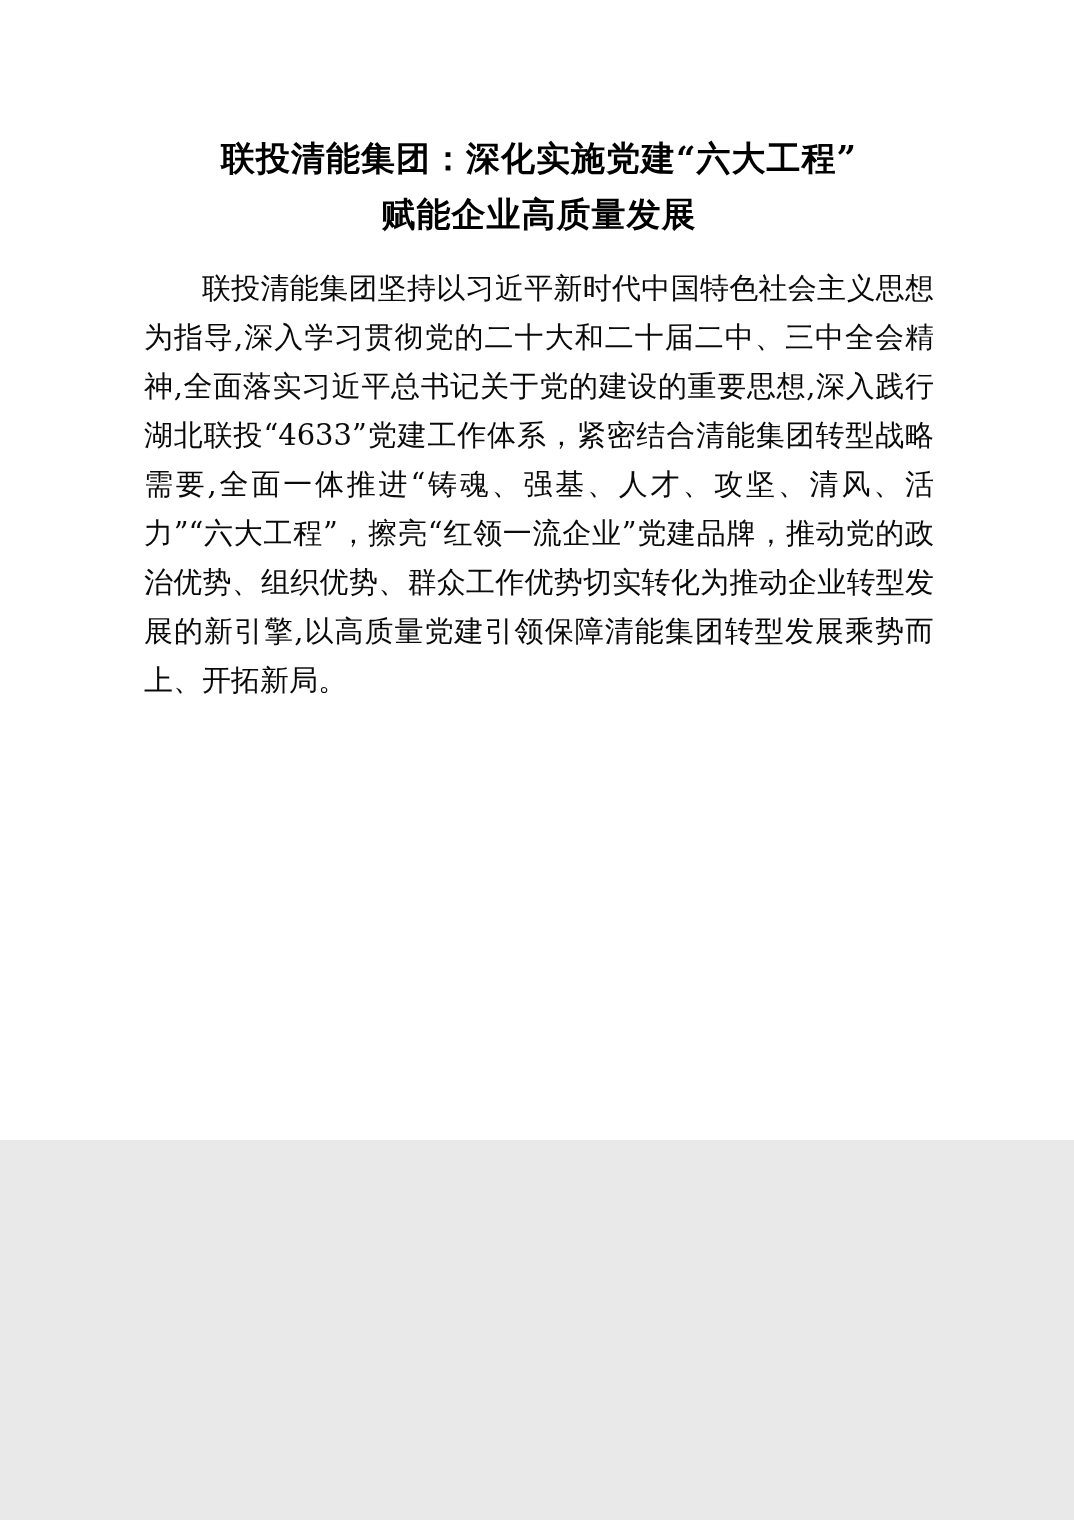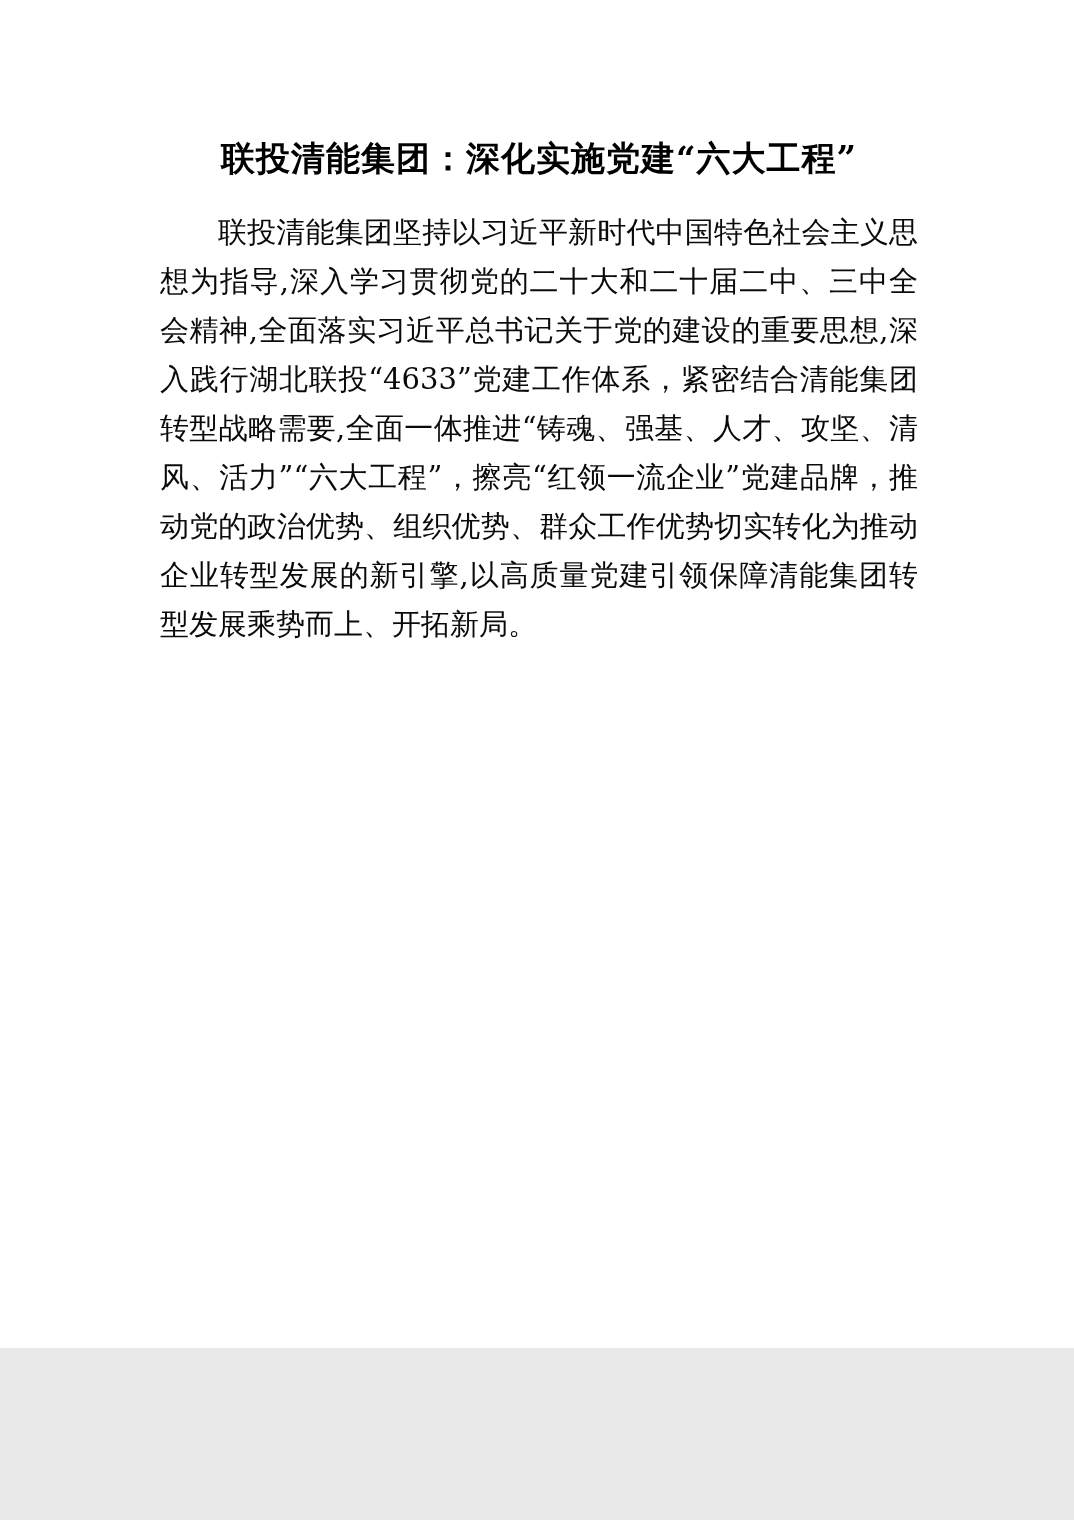--- a/index.html
+++ b/index.html
@@ -3,21 +3,21 @@
 <meta charset="utf-8">
 <style>
   html, body {
     margin: 0;
     padding: 0;
     background: #e9e9e9;
   }
   .page {
     position: relative;
     width: 1074px;
-    height: 1348px;
+    height: 1140px;
     margin: 0 auto;
     background: #ffffff;
     overflow: hidden;
     color: #000000;
   }
   .content {
     position: absolute;
     left: 144px;
     top: 130px;
     width: 790px;
@@ -32,21 +32,21 @@
     color: #000000;
   }
   .body-text {
     margin-top: 22px;
     font-family: "DejaVu Serif", "Liberation Serif", serif;
     font-size: 29px;
     line-height: 49px;
     color: #0a0a0a;
   }
   .body-text p {
-    margin: 16px;
+    margin: 0;
     text-indent: 2em;
     text-align: justify;
     text-justify: inter-character;
     word-break: break-all;
   }
   .page-number {
     position: absolute;
     top: 1396px;
     left: 0;
     width: 100%;
@@ -57,19 +57,20 @@
     color: #111111;
   }
 </style>
 </head>
 <body>
 
 <div class="page">
   <div class="content">
     <div class="doc-title">
       <div>联投清能集团：深化实施党建“六大工程”</div>
+      <div>赋能企业高质量发展</div>
     </div>
     <div class="body-text">
       <p>联投清能集团坚持以习近平新时代中国特色社会主义思想为指导,深入学习贯彻党的二十大和二十届二中、三中全会精神,全面落实习近平总书记关于党的建设的重要思想,深入践行湖北联投“4633”党建工作体系，紧密结合清能集团转型战略需要,全面一体推进“铸魂、强基、人才、攻坚、清风、活力”“六大工程”，擦亮“红领一流企业”党建品牌，推动党的政治优势、组织优势、群众工作优势切实转化为推动企业转型发展的新引擎,以高质量党建引领保障清能集团转型发展乘势而上、开拓新局。</p>
     </div>
   </div>
   <div class="page-number">– 37 –</div>
 </div>
 
 </body></html>

